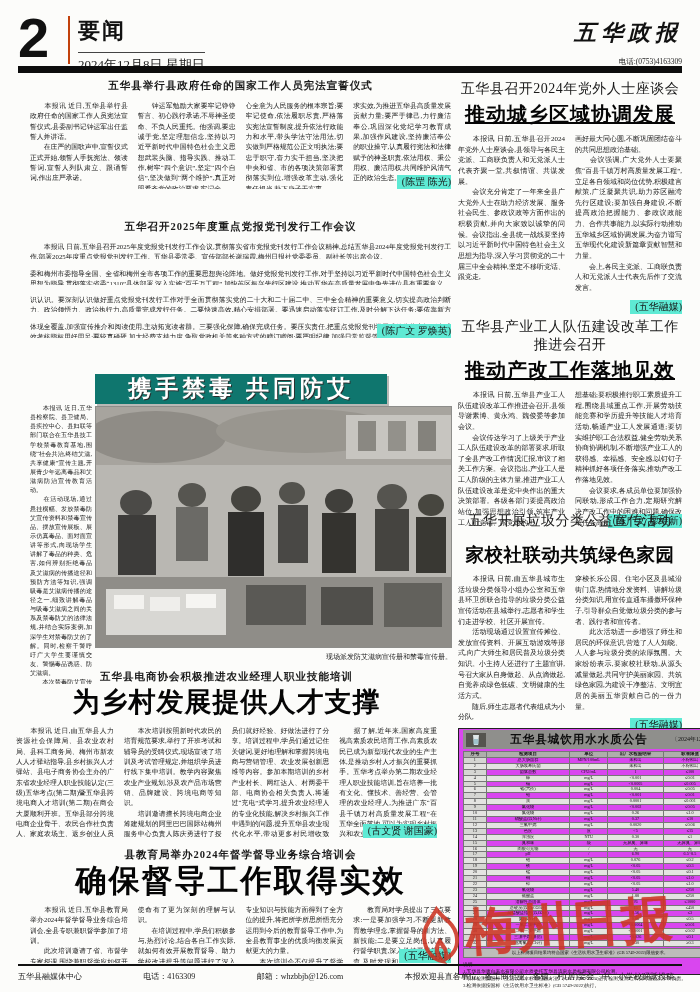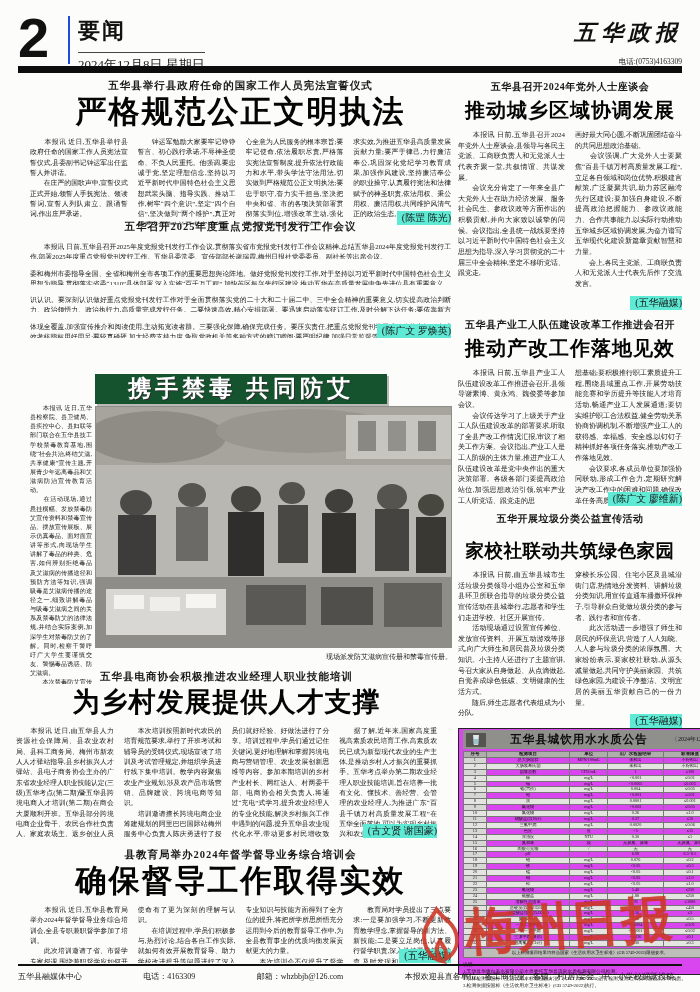--- a/index.html
+++ b/index.html
@@ -4,45 +4,45 @@
 <style>
   * { margin:0; padding:0; box-sizing:border-box; }
   html,body { background:#ffffff; }
   body { font-family:"Liberation Serif","DejaVu Serif",serif; color:#111; }
   .page { position:relative; width:700px; height:992px; background:#fcfcfa; overflow:hidden; }
 
   
   .ph { position:absolute; left:18px; top:16px; width:664px; height:48px; }
   .pagenum { position:absolute; left:0; top:-6px; font-family:"Liberation Sans","DejaVu Sans",sans-serif;
              font-size:56px; font-weight:900; line-height:56px; letter-spacing:-2px; }
-  .sec { position:absolute; left:50px; top:0; border-left:2px solid #1d4ed8; padding-left:8px; height:48px; }
+  .sec { position:absolute; left:50px; top:0; border-left:2px solid #c2410c; padding-left:8px; height:48px; }
   .secname { font-size:22px; font-weight:900; letter-spacing:2px; }
   .secdate { font-size:13px; margin-top:6px; border-top:1px solid #444; padding-top:3px; color:#222; }
   .paper { position:absolute; right:0; top:2px; text-align:right; }
   .papername { font-size:22px; font-weight:900; font-style:italic; letter-spacing:5px; }
   .paperphone { font-size:7.5px; margin-top:9px; color:#222; }
   .rule { position:absolute; left:18px; top:66px; width:664px; height:7px; background:#0d0d0d; }
 
   
   .art { position:absolute; }
   .kicker { text-align:center; font-size:10.5px; font-weight:600; letter-spacing:1px; color:#1a1a1a; }
-  .kicker-sm { text-align:center; font-size:10px; font-weight:700; letter-spacing:0.5px; color:#1a1a1a; }
+  .kicker-sm { text-align:center; font-size:14px; font-weight:400; letter-spacing:0.5px; color:#1a1a1a; }
   .hl { text-align:center; font-weight:900; font-family:"Liberation Serif","DejaVu Serif",serif; color:#050505; }
   .hl-xl { font-size:31px; line-height:34px; letter-spacing:2px; margin-top:2px; }
   .hl-lg { font-size:27px; line-height:32px; letter-spacing:1px; margin-top:2px; }
-  .hl-md { font-size:20px; line-height:26px; letter-spacing:1px; margin-top:3px; }
+  .hl-md { font-size:20px; line-height:26px; letter-spacing:1px; margin-top:3px;text-decoration:underline; }
   .hl-sm { font-size:18.5px; line-height:24px; letter-spacing:0.5px; margin-top:13px; }
   .body-cols { display:flex; gap:10px; overflow:hidden; position:relative; }
   .coltext { flex:1; font-size:6.8px; line-height:1.52; text-align:justify; white-space:pre-line;
              overflow:hidden; color:#161616; }
   .coltext-r { font-size:7px; }
   .byline { position:absolute; right:0; bottom:0; font-size:10px; background:#5eead4; padding-left:5px; color:#161616; }
 
   
-  .banner { position:absolute; left:95px; top:374px; width:292px; height:30px; background:#14532d;
+  .banner { position:absolute; left:95px; top:374px; width:292px; height:30px; background:#0f766e;
             color:#fff; font-weight:900; font-size:23px; letter-spacing:4px; text-align:center;
             line-height:30px; text-shadow:1px 1px 0 #2c2c2c; box-shadow:2px 2px 0 #b9b9b6; }
   .sidecol { position:absolute; left:30px; top:404px; width:62px; height:280px; font-size:6.1px;
              line-height:1.5; text-align:justify; white-space:pre-line; overflow:hidden; color:#161616; }
   .photo { position:absolute; left:95px; top:406px; width:357px; height:242px; border:1px solid #8d8d8a; }
   .caption { position:absolute; left:95px; top:652px; width:357px; text-align:right; font-size:7px; color:#222; }
 
   
   .wbox { position:absolute; left:458px; top:728px; width:264px; height:247px; border:1.5px solid #222;
           background:#d946ef; padding:1px 4px; }
@@ -84,21 +84,20 @@
     </div>
     <div class="paper">
       <div class="papername">五华政报</div>
       <div class="paperphone">电话:(0753)4163309</div>
     </div>
   </div>
   <div class="rule"></div>
 
   <div class="art" style="left:30px; top:79px; width:421px;">
     <div class="kicker">五华县举行县政府任命的国家工作人员宪法宣誓仪式</div>
-    <div class="hl hl-xl">严格规范公正文明执法</div>
     <div class="body-cols" style="height:88px; margin-top:8px;">
       <div class="coltext">　　本报讯  近日,五华县举行县政府任命的国家工作人员宪法宣誓仪式,县委副书记钟运军出任监誓人并讲话。
 　　在庄严的国歌声中,宣誓仪式正式开始,领誓人手抚宪法、领读誓词,宣誓人列队肃立、跟诵誓词,作出庄严承诺。</div>
       <div class="coltext">　　钟运军勉励大家要牢记铮铮誓言、初心践行承诺,不辱神圣使命、不负人民重托。他强调,要忠诚于党,坚定理想信念,坚持以习近平新时代中国特色社会主义思想武装头脑、指导实践、推动工作,树牢“四个意识”,坚定“四个自信”,坚决做到“两个维护”,真正对照看齐党的政治要求,牢记全</div>
       <div class="coltext">心全意为人民服务的根本宗旨;要牢记使命,依法履职尽责,严格落实宪法宣誓制度,提升依法行政能力和水平,带头学法守法用法,切实做到严格规范公正文明执法;要忠于职守,奋力实干担当,坚决把中央和省、市的各项决策部署贯彻落实到位,增强改革主动,强化责任担当,扑下身子干实事、</div>
       <div class="coltext">求实效,为推进五华县高质量发展贡献力量;要严于律己,力行廉洁奉公,巩固深化党纪学习教育成果,加强作风建设,坚持廉洁奉公的职业操守,认真履行宪法和法律赋予的神圣职责,依法用权、秉公用权、廉洁用权,共同维护风清气正的政治生态。</div>
       <div class="byline">(陈罡  陈光)</div>
     </div>
   </div>
 

